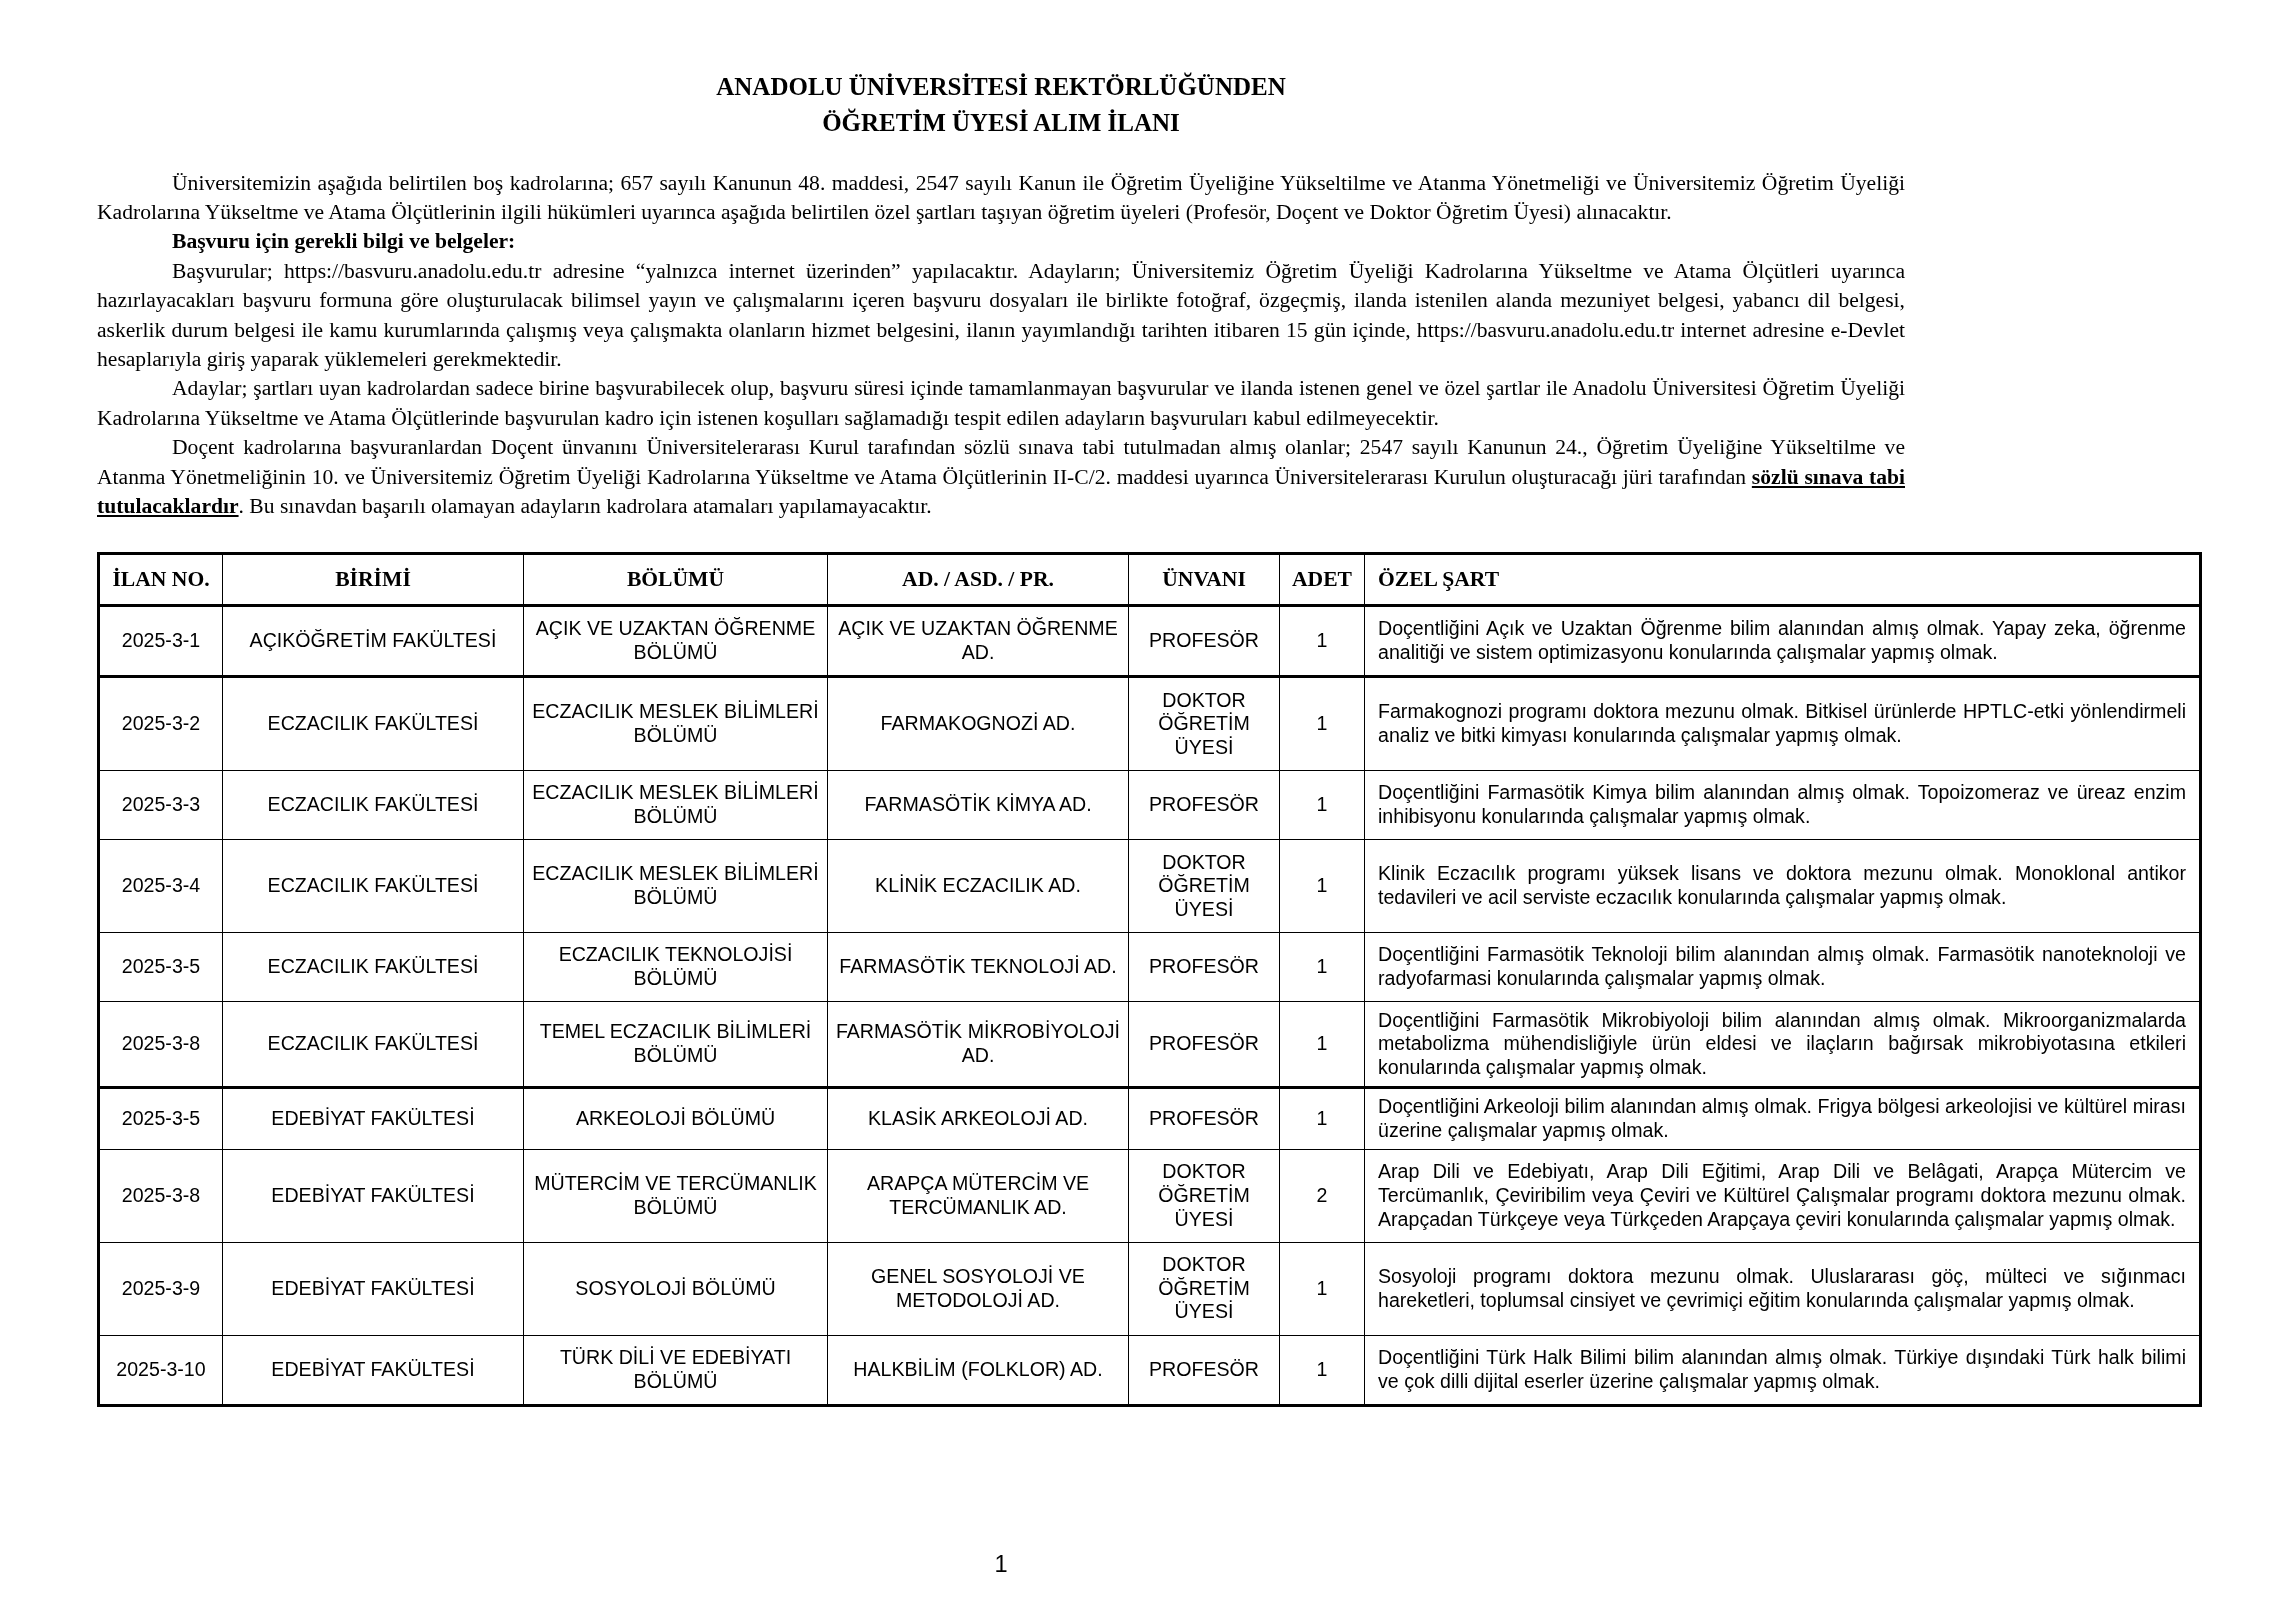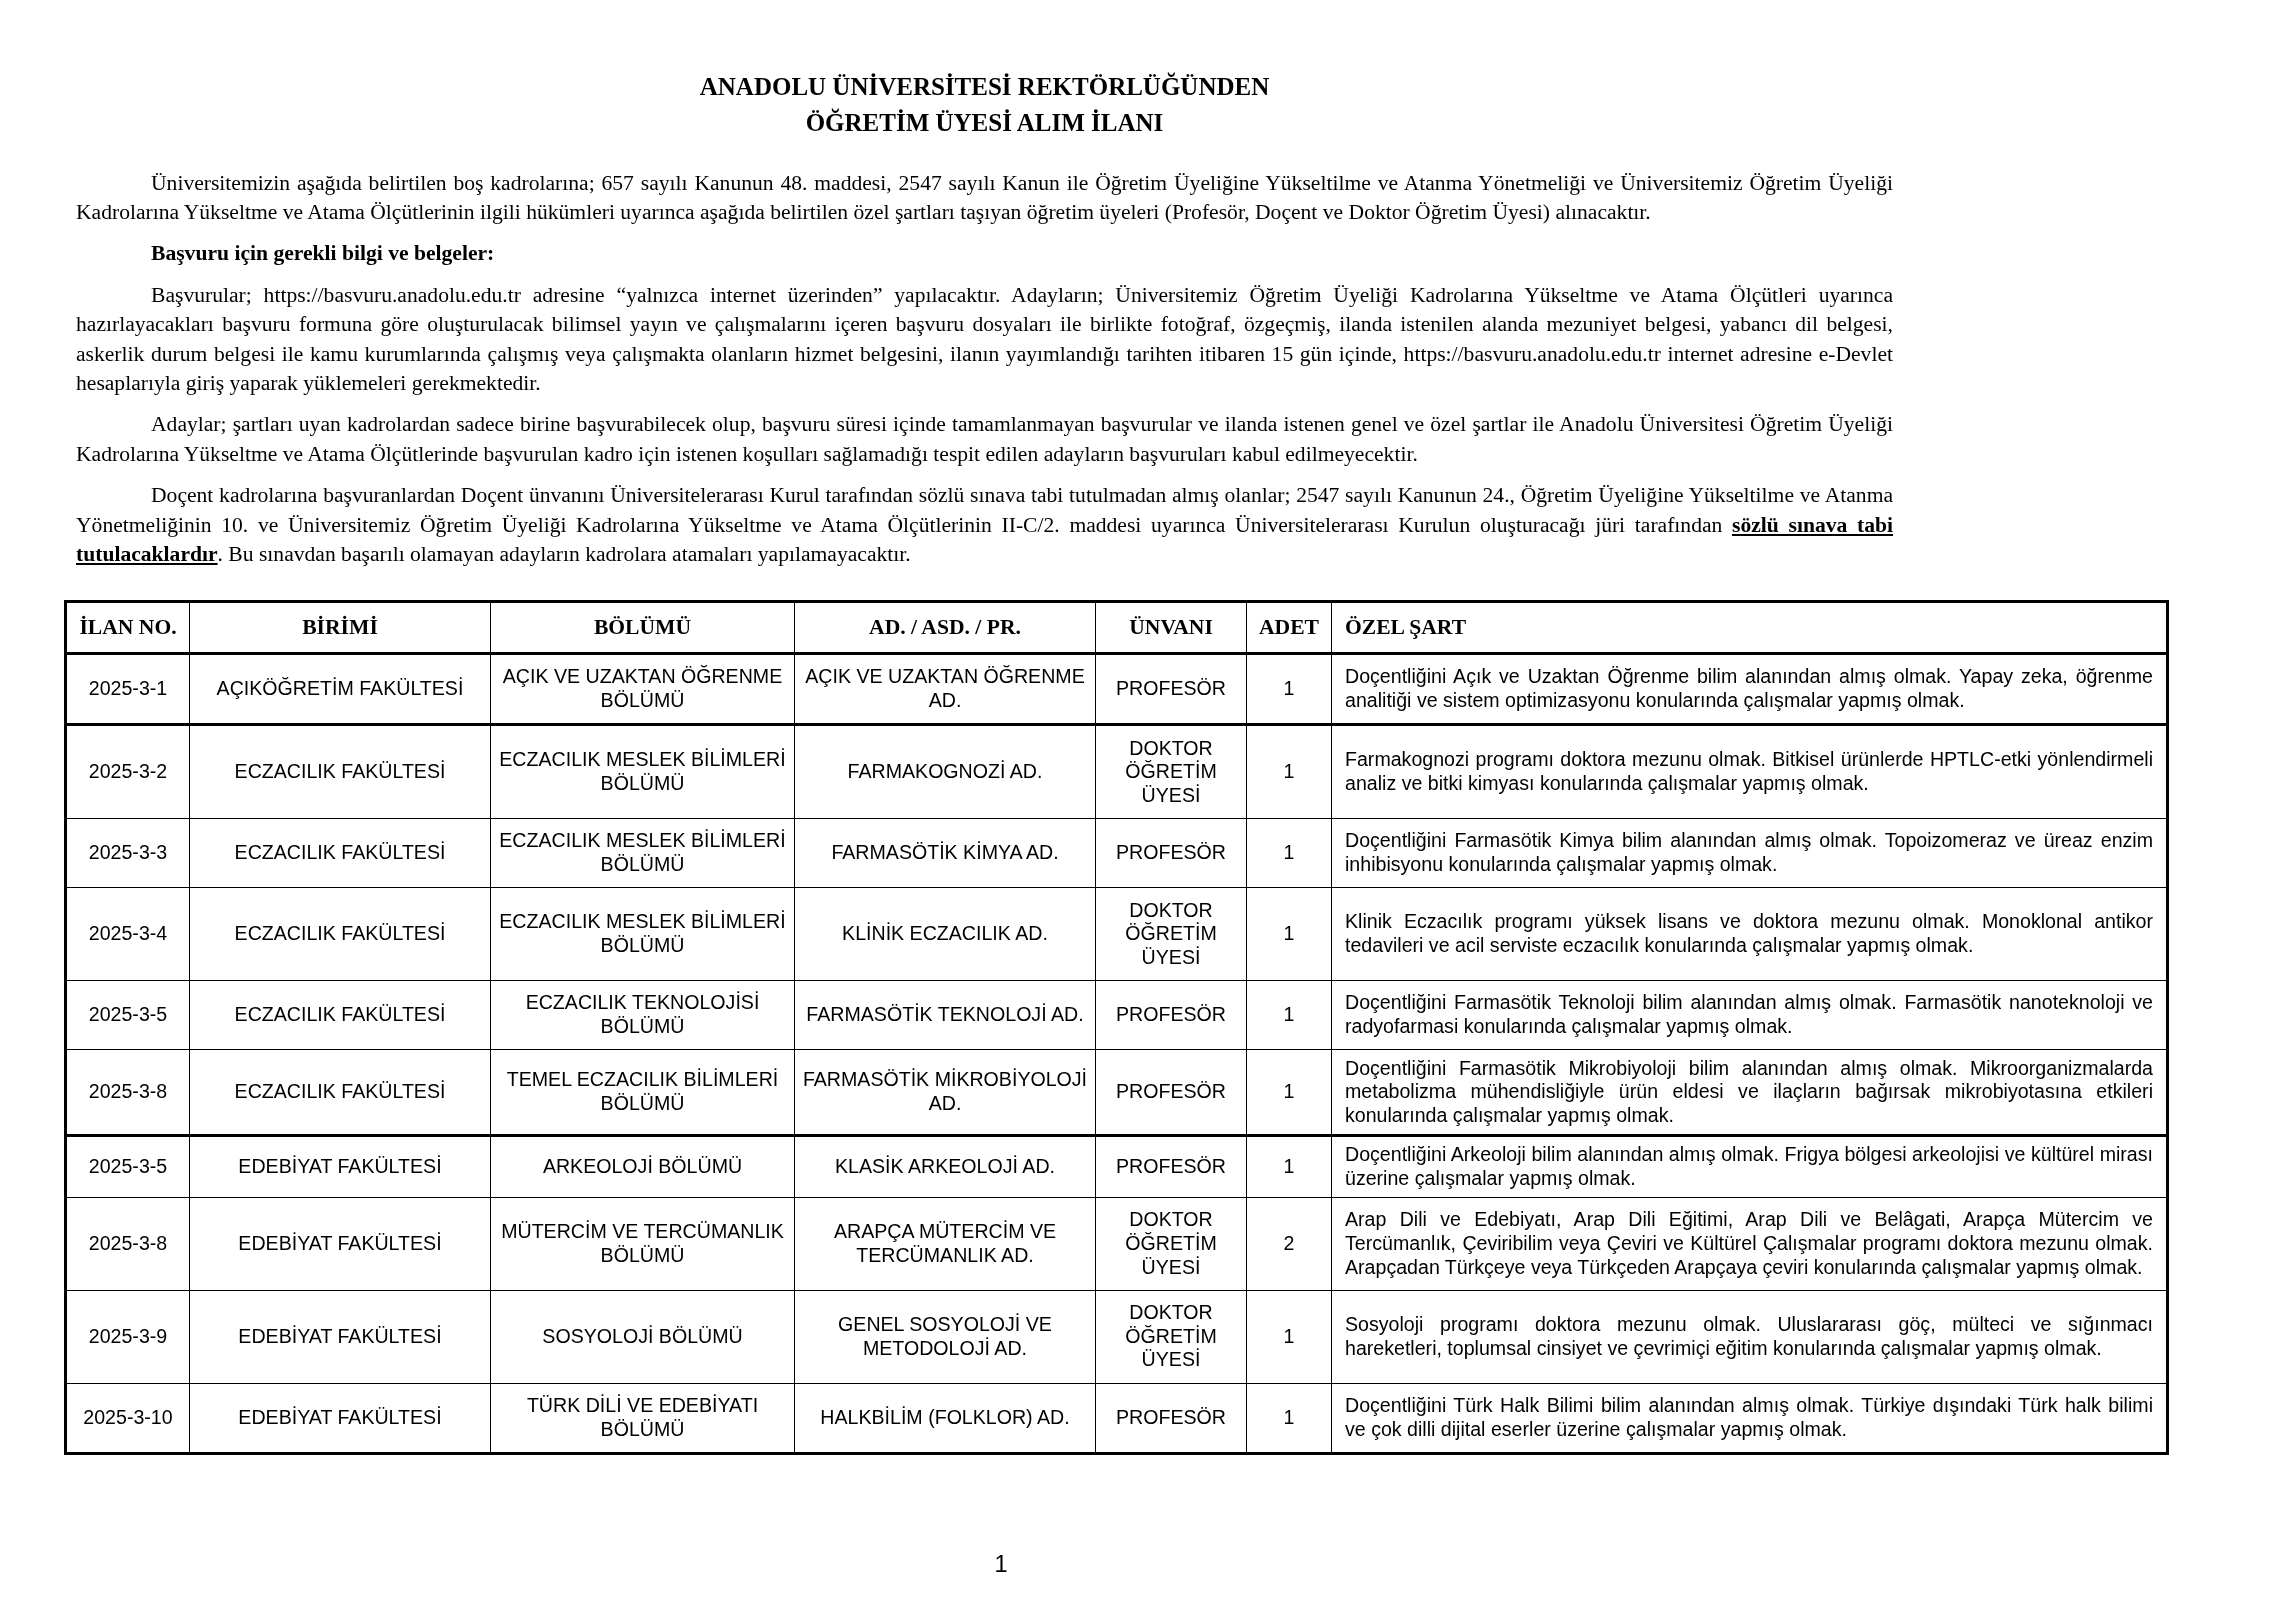--- a/index.html
+++ b/index.html
@@ -11,37 +11,37 @@
     width: 2295px;
     height: 1623px;
     overflow: hidden;
     color: #000;
     font-family: "Liberation Serif", serif;
   }
   .page {
     box-sizing: border-box;
     width: 2002px;
     height: 1623px;
-    padding: 69px 97px 0 64px;
+    padding: 69px 97px 0 97px;
     position: relative;
   }
   .doc-title {
     text-align: center;
     font-weight: bold;
     font-size: 25px;
     line-height: 36px;
     margin: 0 0 27.5px 0;
   }
   .intro {
     font-size: 21.6px;
     line-height: 29.4px;
     text-align: justify;
   }
   .intro p {
-    margin: 12px;
+    margin: 0;
     text-indent: 75px;
   }
   .intro p.bold-line {
     font-weight: bold;
     text-align: left;
   }
   .bold-seg { font-weight: normal; }
   .bold-underline-seg { font-weight: bold; text-decoration: underline; }
 
   table.kadro {

